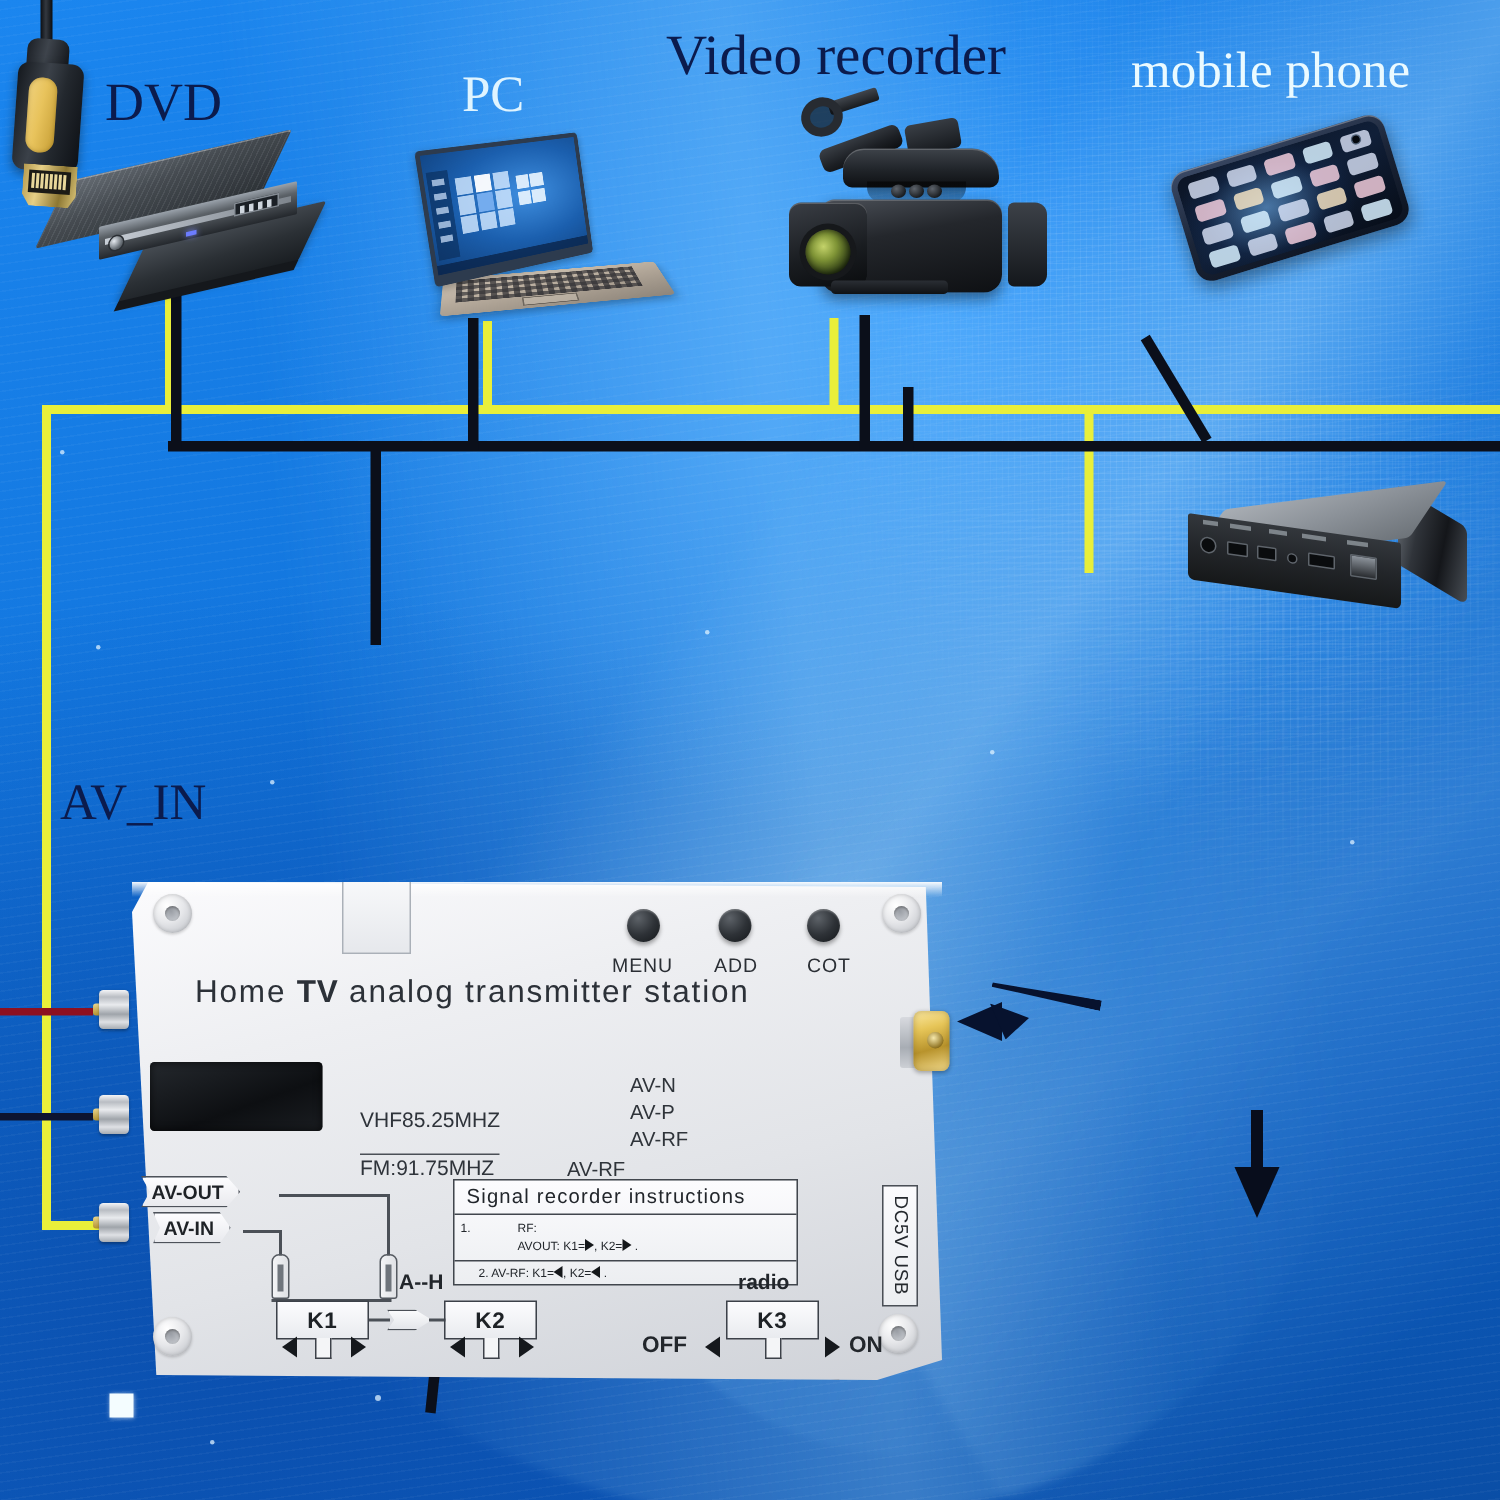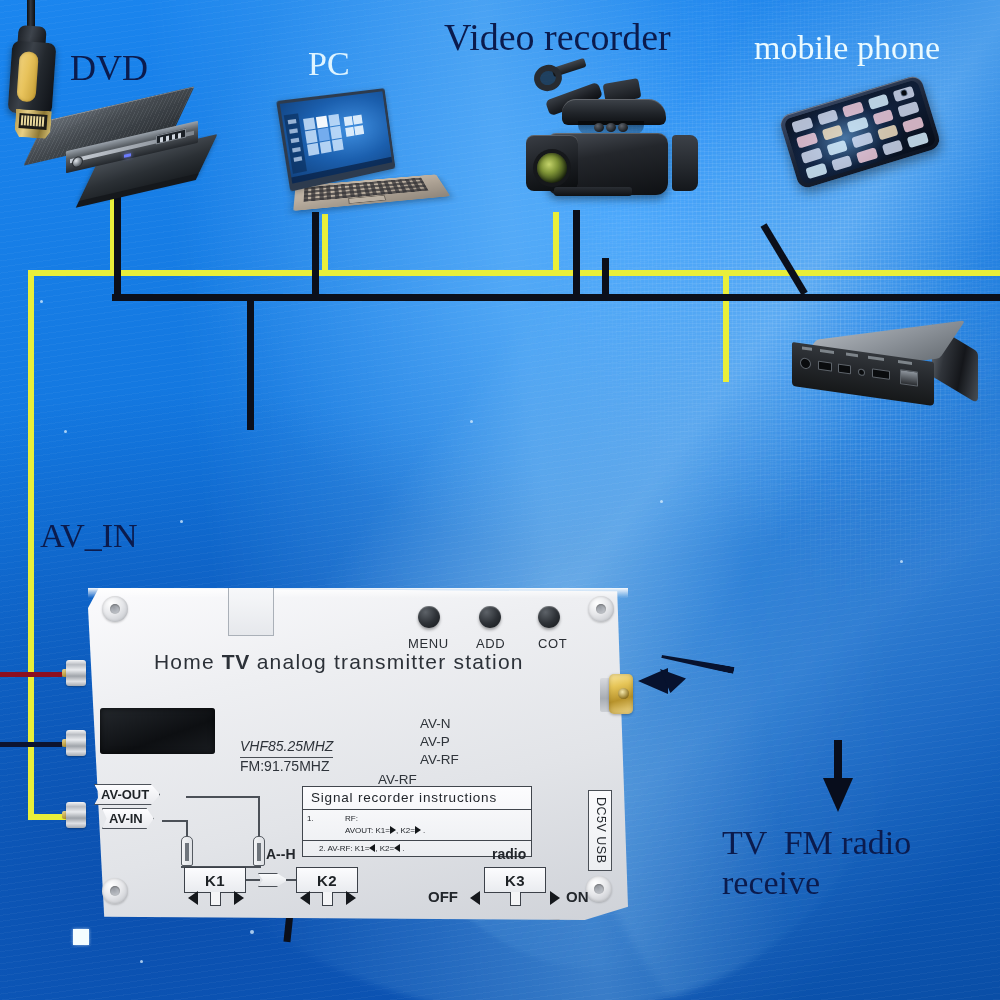--- a/index.html
+++ b/index.html
@@ -437,21 +437,20 @@
     position: absolute;
     font-family: "Liberation Sans", sans-serif;
     font-size: 13px; color: #2b2f35; letter-spacing: .6px;
     white-space: nowrap;
   }
   .tx-title {
     position: absolute; left: 42px; top: 62px;
     font-family: "Liberation Sans", sans-serif;
     font-size: 21px; color: #2c3138; letter-spacing: 1.2px;
     white-space: nowrap;
-    margin-left: 24px;
   }
   .tx-title b { font-weight: bold; letter-spacing: .5px; }
   .tx-sub {
     position: absolute; left: 152px; top: 96px;
     font-family: "Liberation Sans", sans-serif;
     font-size: 15px; color: #31363c;
     white-space: nowrap;
     border-top: 1.4px solid #4a4f56;
     padding-top: 3px;
   }
@@ -460,21 +459,21 @@
     background: linear-gradient(160deg,#24282d 0%,#0d0f12 60%,#1a1d21 100%);
     border-radius: 3px;
     box-shadow: inset 0 0 6px rgba(0,0,0,.7);
   }
   .tx-freq {
     position: absolute; left: 152px; top: 150px;
     font-family: "Liberation Sans", sans-serif;
     font-size: 14px; color: #2e333a; line-height: 1.25;
     white-space: nowrap;
   }
-  .tx-freq .u { border-bottom: 1.3px solid #4a4f56; display: inline-block; padding-bottom: 1px; font-style: italic;}
+  .tx-freq .u { border-bottom: 1.3px solid #4a4f56; display: inline-block; padding-bottom: 13px;}
   .tx-avlist {
     position: absolute; left: 332px; top: 127px;
     font-family: "Liberation Sans", sans-serif;
     font-size: 13.5px; color: #2f343a; line-height: 1.32;
     white-space: nowrap;
   }
   .tx-avrf-left {
     position: absolute; left: 290px; top: 184px;
     font-family: "Liberation Sans", sans-serif;
     font-size: 13.5px; color: #2f343a; white-space: nowrap;
@@ -968,18 +967,16 @@
     <div class="head"></div>
   </div>
 
   <div class="lbl lbl-dark" style="left:70px;top:50px;font-size:36px;">DVD</div>
   <div class="lbl lbl-light" style="left:308px;top:46px;font-size:34px;color:#dff4ff;">PC</div>
   <div class="lbl lbl-dark" style="left:444px;top:18px;font-size:38px;">Video recorder</div>
   <div class="lbl lbl-light" style="left:754px;top:30px;font-size:34px;">mobile phone</div>
 
   <div class="lbl lbl-dark" style="left:40px;top:518px;font-size:34px;">AV_IN</div>
 
-  <div class="lbl lbl-dark" style="left:722px;top:823px;font-size:34px;line-height:1.18;">TV  FM radio
-receive</div>
 
   <div class="white-dot"></div>
 
 </div>
 
 </body></html>

